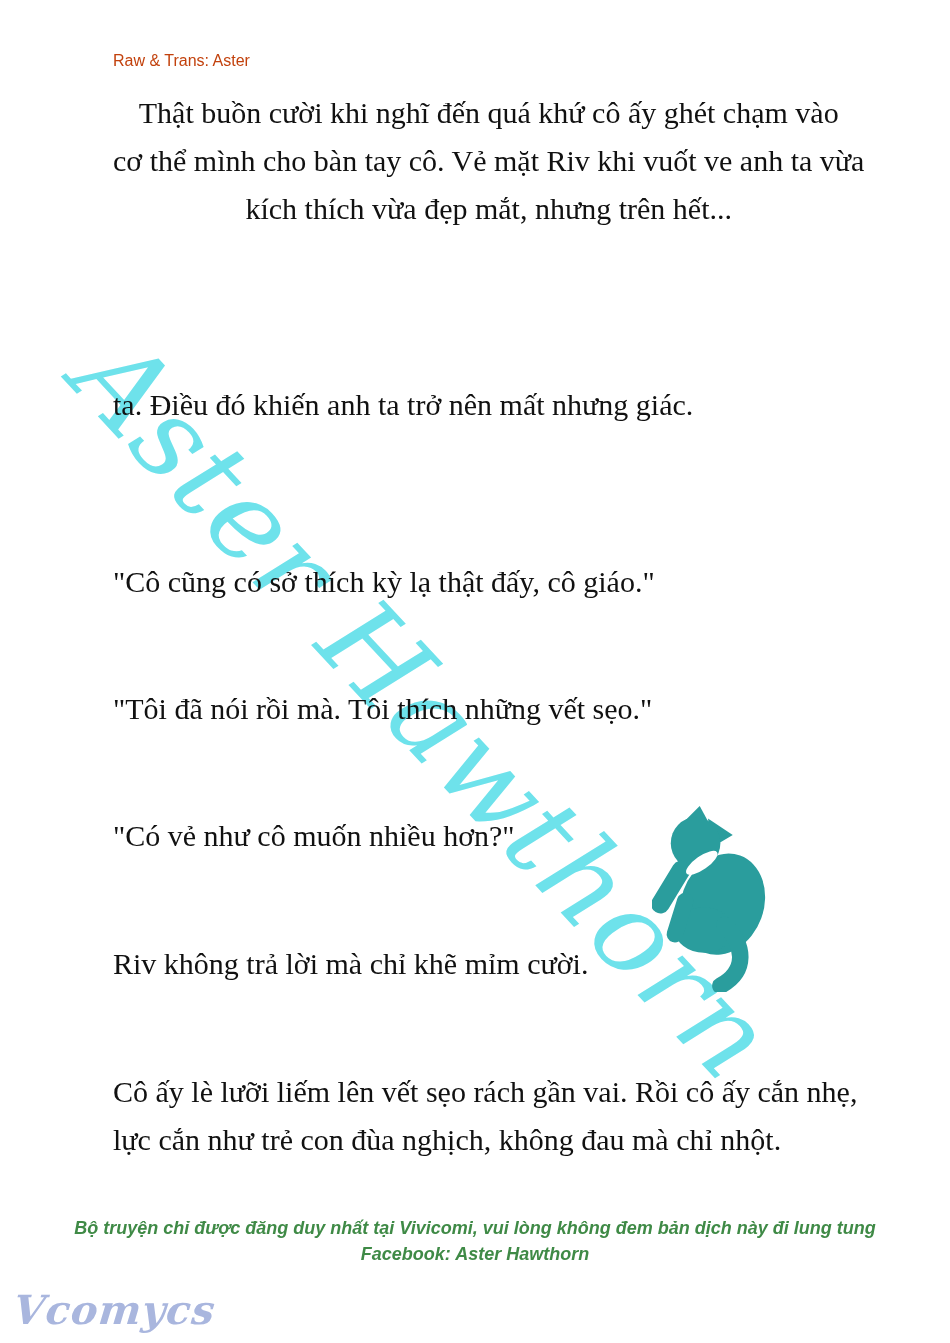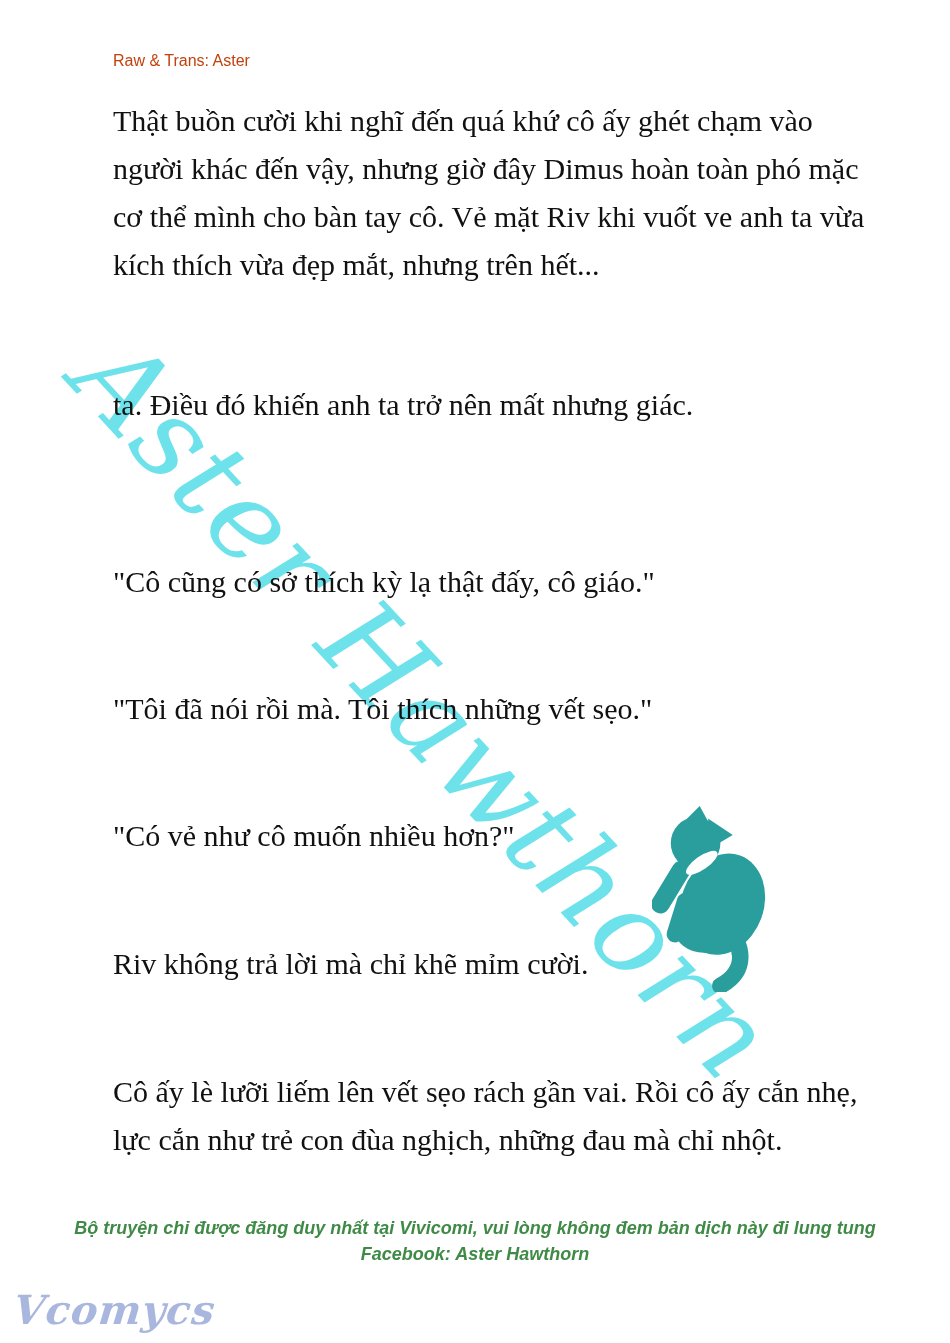--- a/index.html
+++ b/index.html
@@ -37,21 +37,21 @@
   }
   .story { position: absolute; left: 0; top: 0; width: 100%; z-index: 2; }
   .para {
     position: absolute;
     left: 113px;
     margin: 0;
     color: #111111;
     font-size: 30px;
   }
   .bline { display: block; height: 48px; line-height: 48px; white-space: nowrap; }
-  .p1 { top: 97px; }
+  .p1 { top: 89px; text-align: center; }
   .p2 { top: 381px; }
   .q1 { top: 558px; }
   .q2 { top: 685px; }
   .q3 { top: 812px; }
   .l5 { top: 940px; }
   .p6 { top: 1068px; }
   .cat {
     position: absolute;
     left: 652px;
     top: 806px;
@@ -93,42 +93,41 @@
 
 <div class="page">
 
   <div class="watermark">Aster Hawthorn</div>
 
   <div class="credit">Raw &amp; Trans: Aster</div>
 
   <div class="story">
     <p class="para p1">
       <span class="bline">Thật buồn cười khi nghĩ đến quá khứ cô ấy ghét chạm vào</span>
-      <span class="bline">người khác đến vậy, nhưng giờ đây Dimus hoàn toàn phó mặc</span>
       <span class="bline">cơ thể mình cho bàn tay cô. Vẻ mặt Riv khi vuốt ve anh ta vừa</span>
       <span class="bline">kích thích vừa đẹp mắt, nhưng trên hết...</span>
     </p>
     <p class="para p2">
       <span class="bline">ta. Điều đó khiến anh ta trở nên mất nhưng giác.</span>
     </p>
     <p class="para q1">
       <span class="bline">"Cô cũng có sở thích kỳ lạ thật đấy, cô giáo."</span>
     </p>
     <p class="para q2">
       <span class="bline">"Tôi đã nói rồi mà. Tôi thích những vết sẹo."</span>
     </p>
     <p class="para q3">
       <span class="bline">"Có vẻ như cô muốn nhiều hơn?"</span>
     </p>
     <p class="para l5">
       <span class="bline">Riv không trả lời mà chỉ khẽ mỉm cười.</span>
     </p>
     <p class="para p6">
       <span class="bline">Cô ấy lè lưỡi liếm lên vết sẹo rách gần vai. Rồi cô ấy cắn nhẹ,</span>
-      <span class="bline">lực cắn như trẻ con đùa nghịch, những đau mà chỉ nhột.</span>
+      <span class="bline">lực cắn như trẻ con đùa nghịch, không đau mà chỉ nhột.</span>
     </p>
   </div>
 
   <svg class="cat" viewBox="0 0 110 180" xmlns="http://www.w3.org/2000/svg">
     <g fill="#2a9d9d">
       <polygon points="46,0 58,22 30,16"></polygon>
       <polygon points="78,28 54,12 58,40"></polygon>
       <ellipse cx="42" cy="36" rx="24" ry="25"></ellipse>
       <ellipse cx="68" cy="95" rx="40" ry="50" transform="rotate(20 68 95)"></ellipse>
       <ellipse cx="50" cy="120" rx="28" ry="22"></ellipse>

